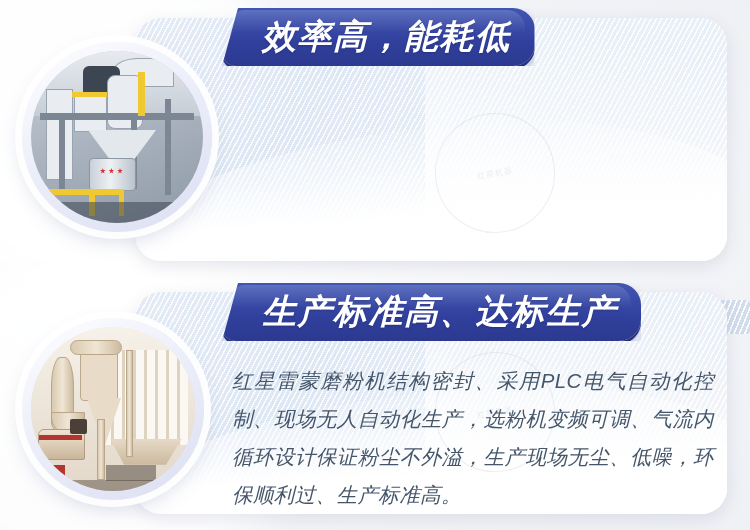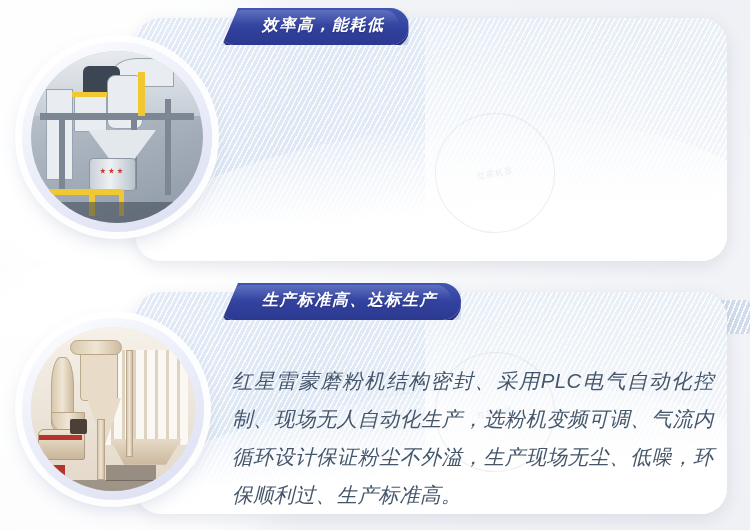--- a/index.html
+++ b/index.html
@@ -60,21 +60,21 @@
   #card2{left:135px;top:292px;width:592px;height:222px;}
   #card1 .watermark{left:300px;top:95px;}
   #card2 .watermark{left:300px;top:60px;}
 
   
   .banner-wrap{position:absolute;}
   .banner{
     position:relative;
     padding:8px 24px 10px 40px;
     color:#ffffff;
-    font-size:16px;font-weight:bold;font-style:italic;
+    font-size:34px;font-weight:bold;font-style:italic;
     letter-spacing:1.5px;line-height:1.18;
     white-space:nowrap;
     background:linear-gradient(180deg,#4156b4 0%,#31409c 58%,#2b3990 100%);
     border-radius:14px 22px 22px 14px;
     clip-path:polygon(16px 0, 100% 0, 100% 100%, 0 100%);
     box-shadow:0 3px 0 #26307d, 0 7px 12px rgba(45,58,140,.30);
     text-shadow:0 1px 2px rgba(22,30,90,.35);
   }
   .banner::after{
     content:"";position:absolute;left:10px;right:10px;top:2px;height:40%;

